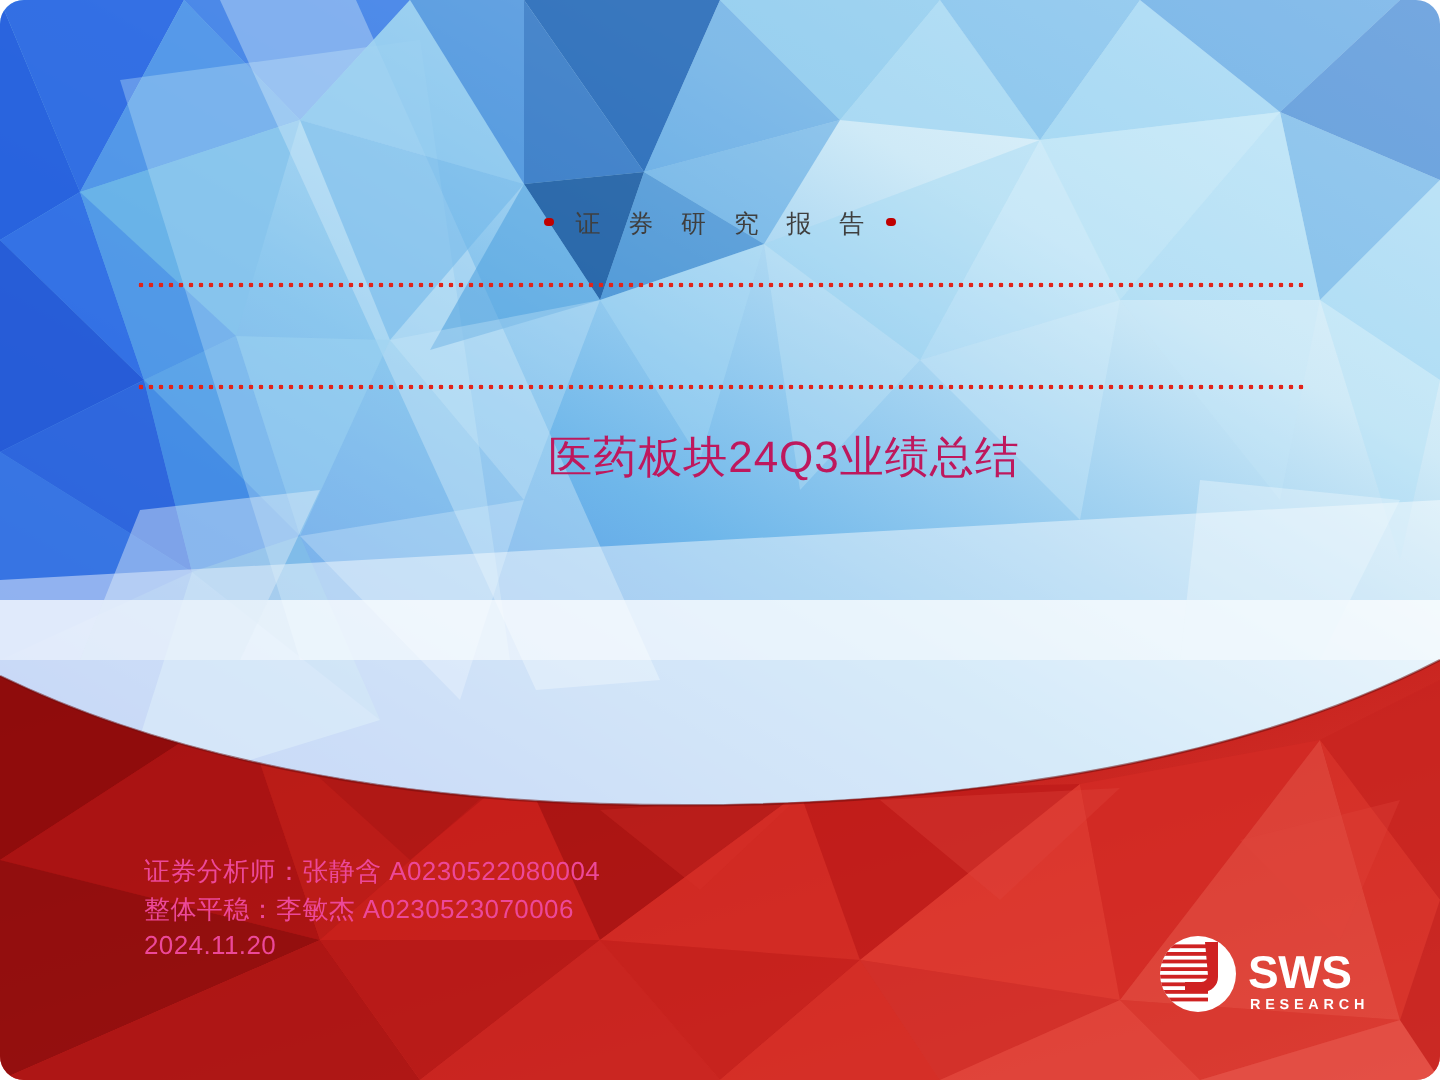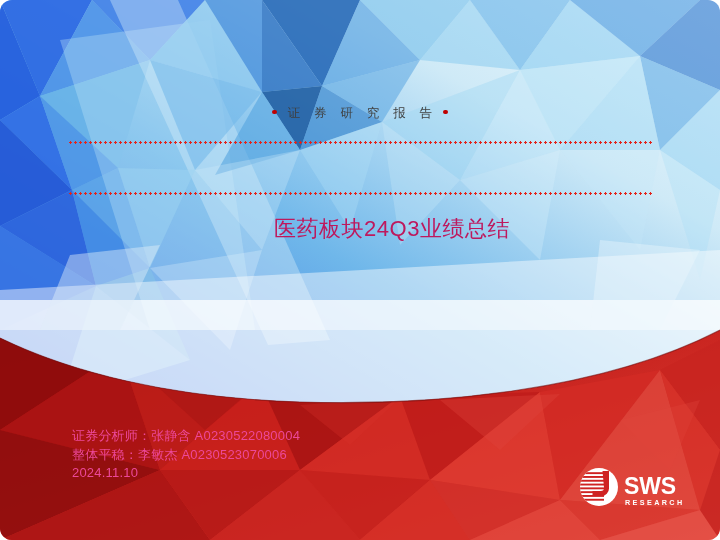--- a/index.html
+++ b/index.html
@@ -266,21 +266,21 @@
 
   <div class="rule rule-top"></div>
   <div class="rule rule-bottom"></div>
 
 
   <div class="subtitle">医药板块24Q3业绩总结</div>
 
   <div class="analyst-block">
     <span class="analyst-line">证券分析师：张静含 A0230522080004</span>
     <span class="analyst-line">整体平稳：李敏杰 A0230523070006</span>
-    <span class="analyst-line">2024.11.10</span>
+    <span class="analyst-line">2024.11.20</span>
   </div>
 
   <div class="logo">
     <svg viewBox="0 0 112 46" width="112" height="46" aria-hidden="true">
       <defs>
         <clipPath id="logoCircle">
           <circle cx="21" cy="21" r="19"></circle>
         </clipPath>
       </defs>
 

